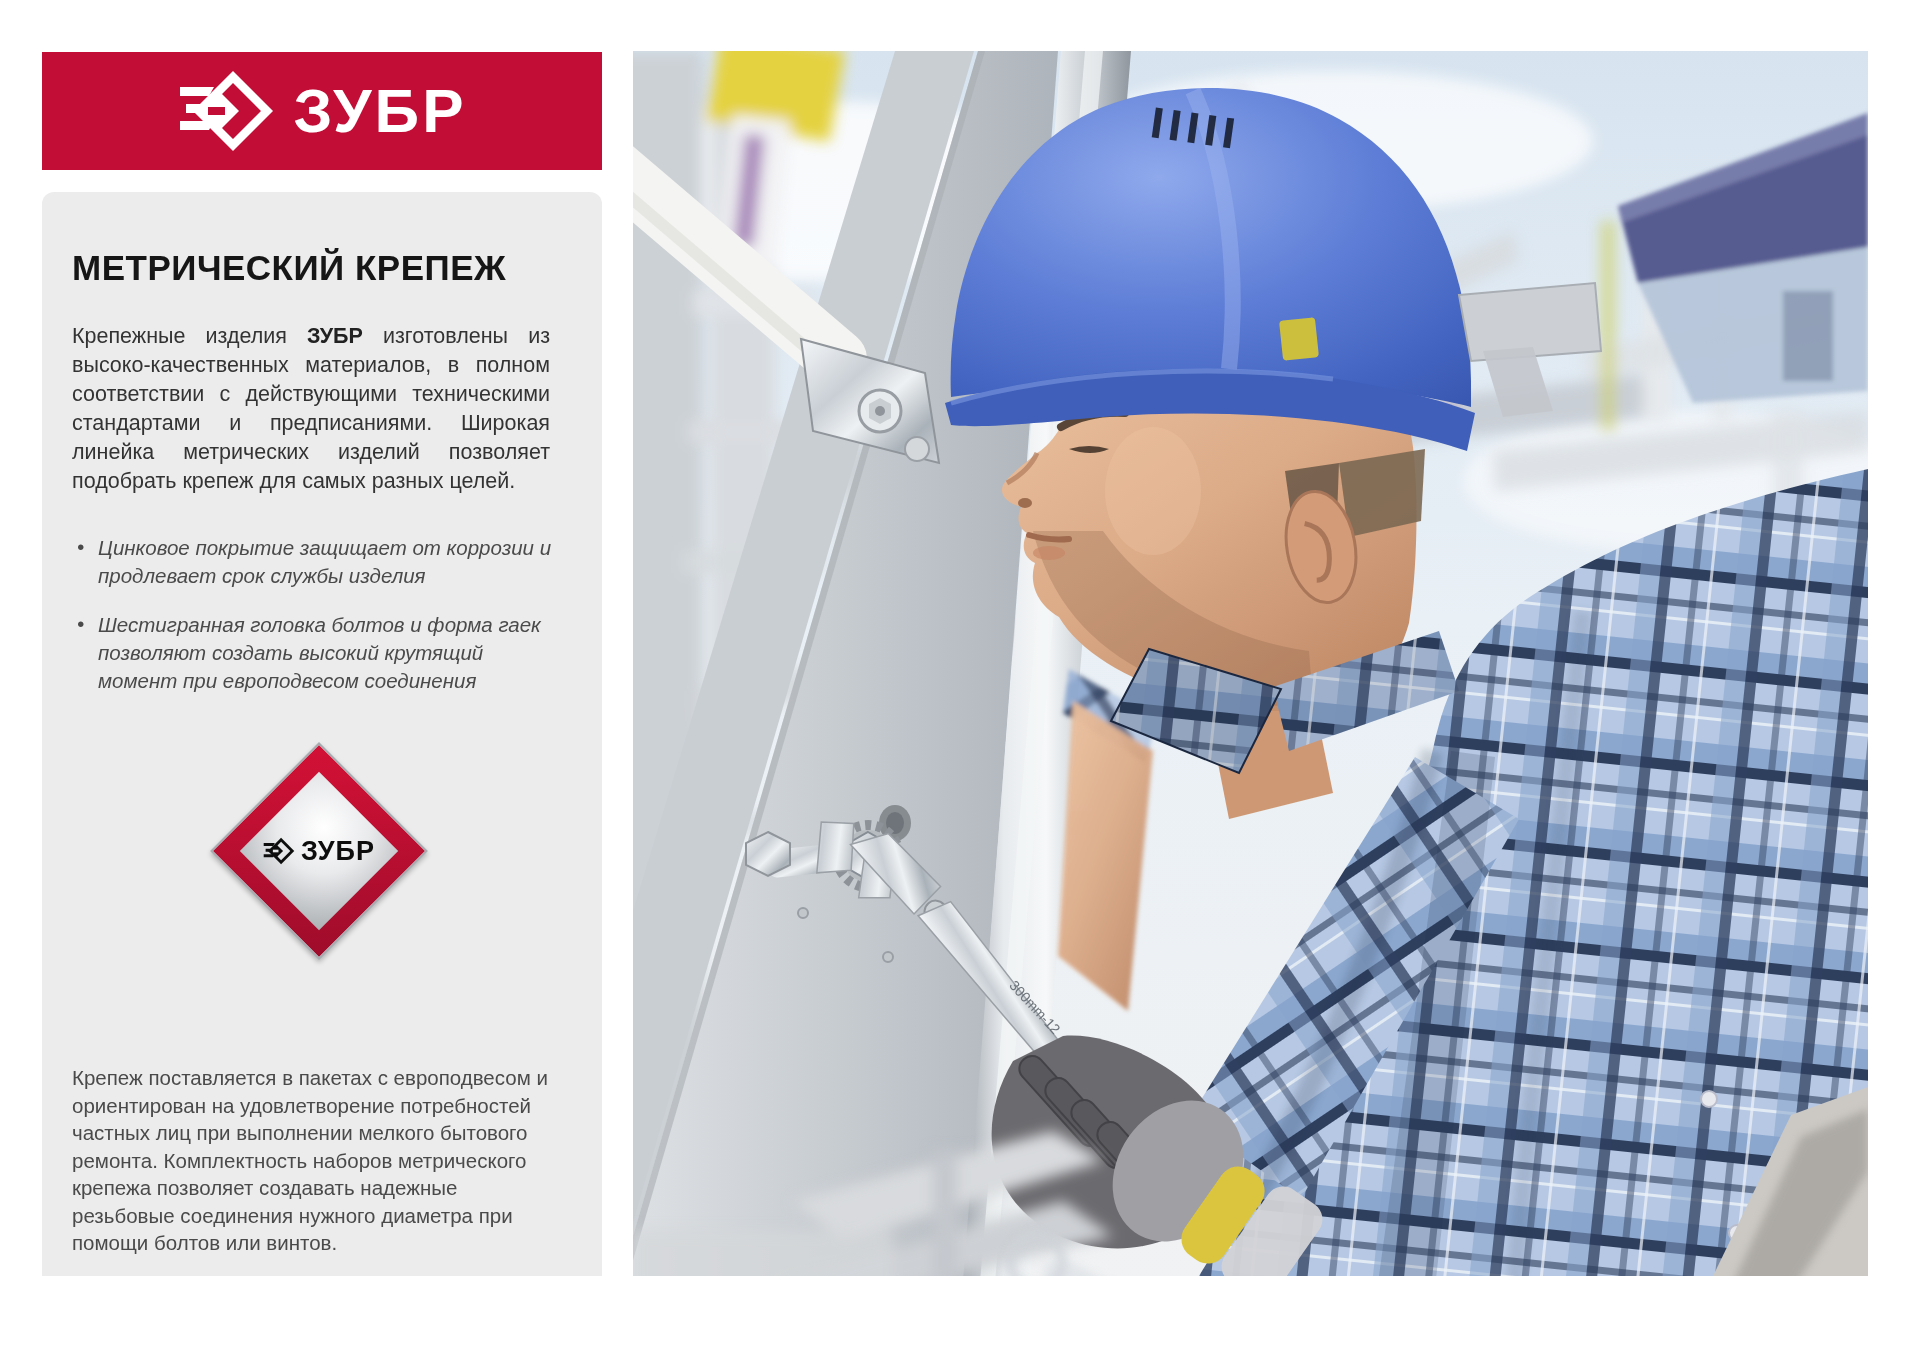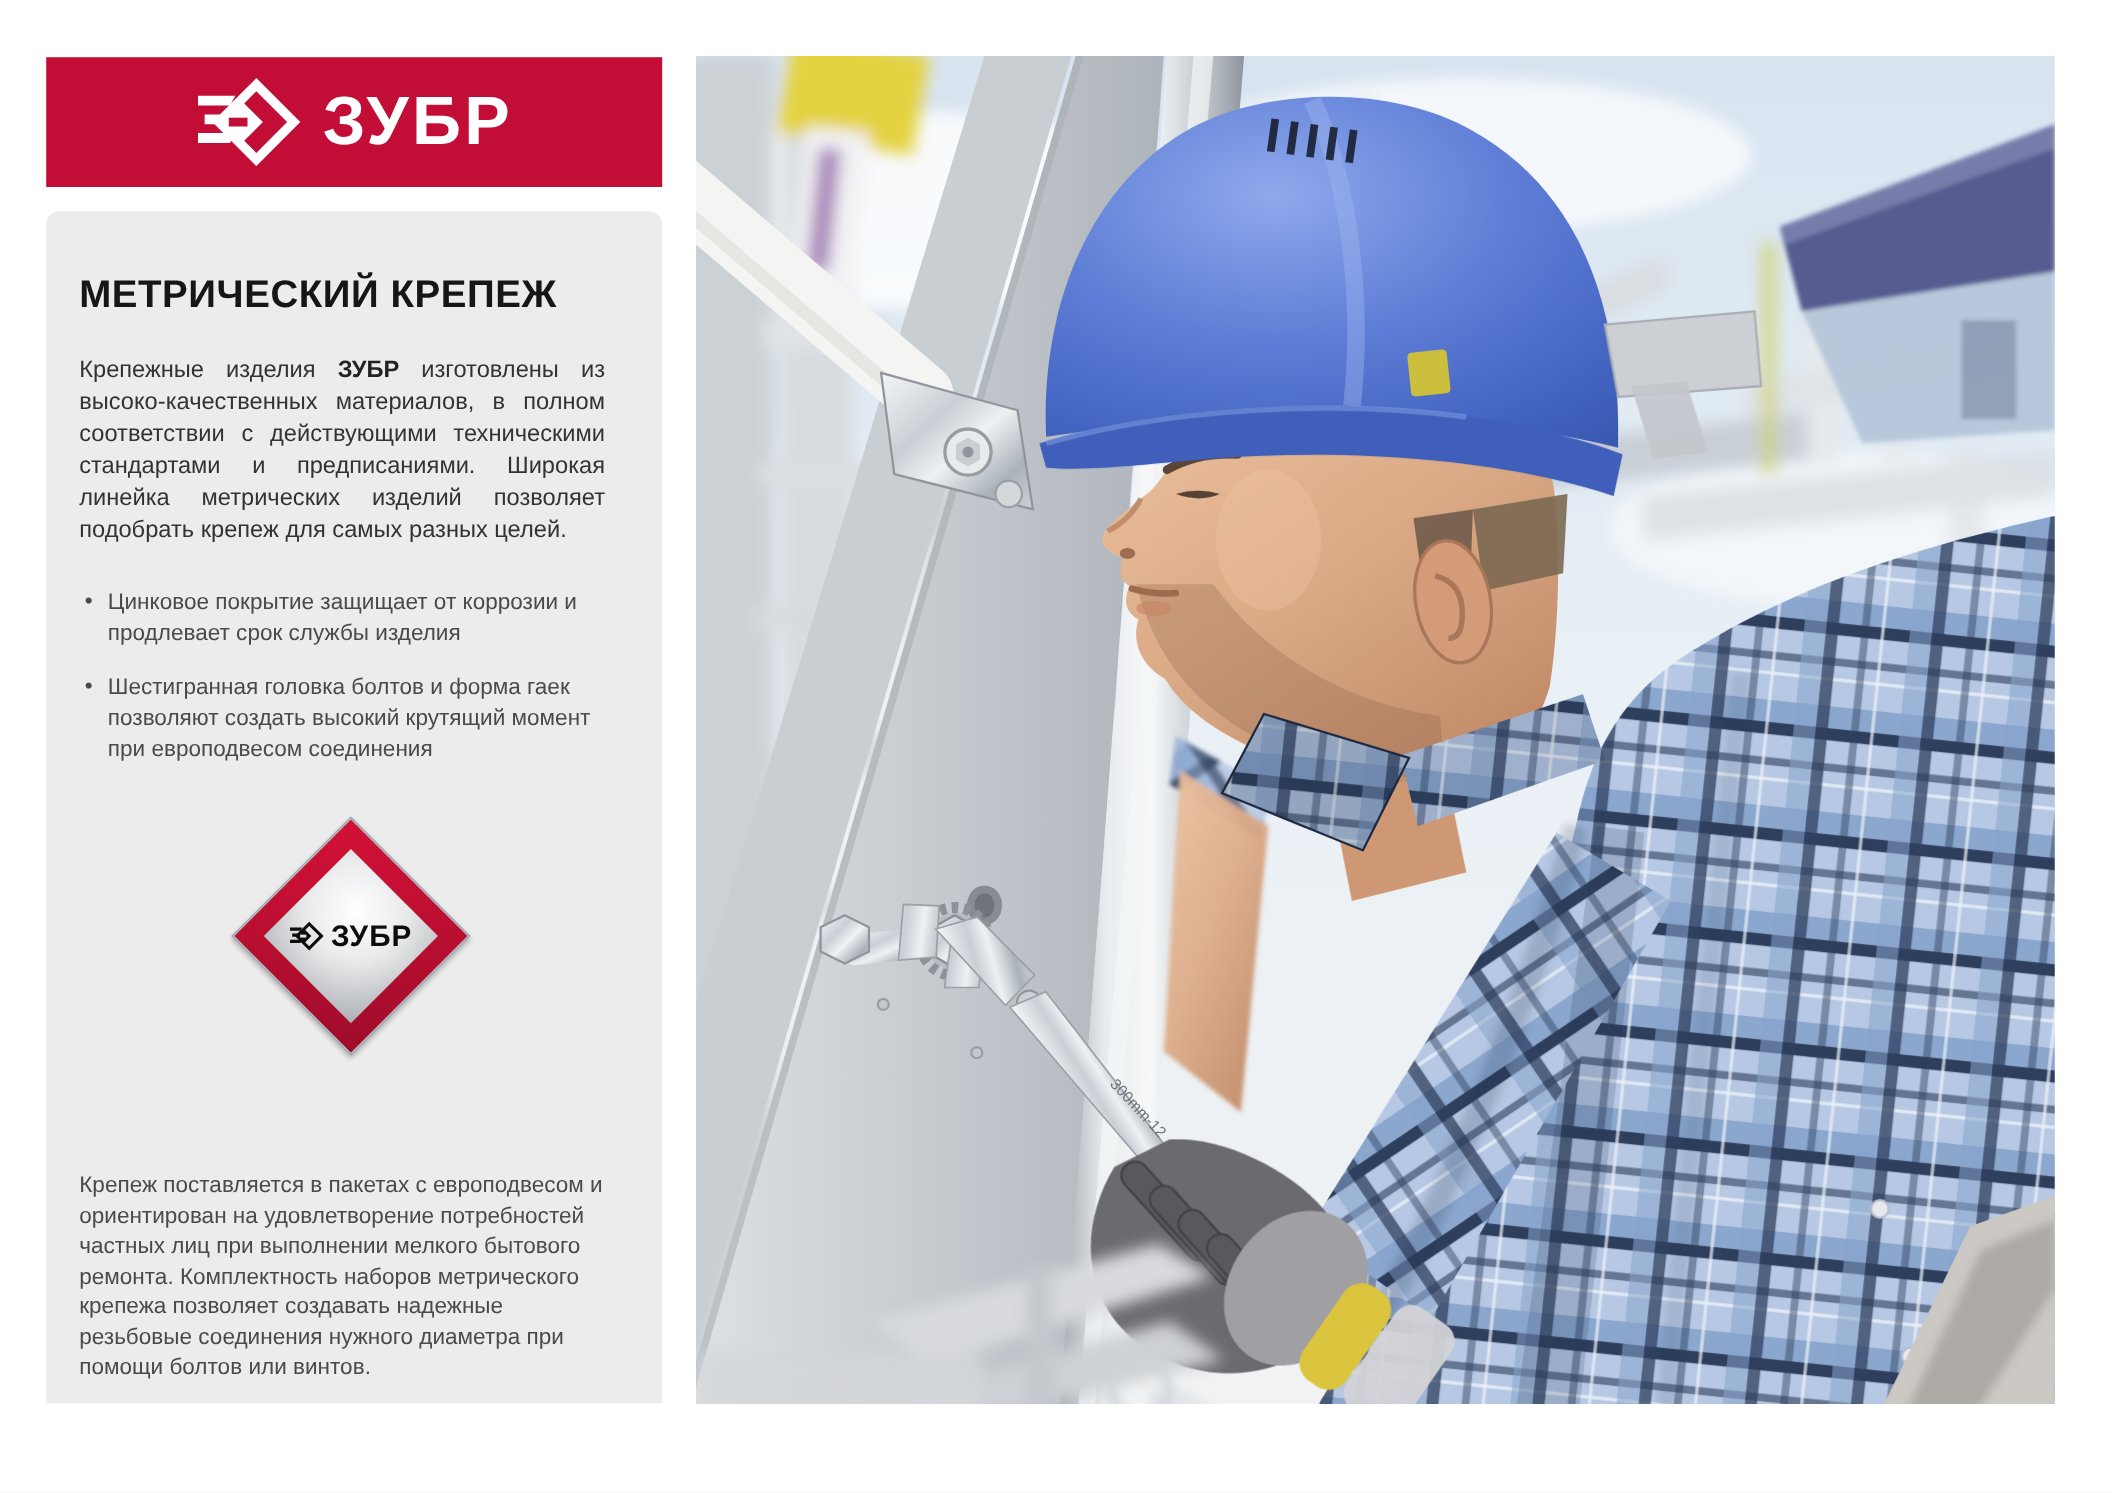--- a/index.html
+++ b/index.html
@@ -8,21 +8,21 @@
   
   .banner{position:absolute;left:42px;top:52px;width:560px;height:118px;background:#c20e37;
           display:flex;align-items:center;justify-content:center;gap:16px;}
   .banner .logo-text{color:#fff;font-size:62px;font-weight:800;letter-spacing:3px;line-height:1;}
   .panel{position:absolute;left:42px;top:192px;width:560px;height:1111px;background:#ececec;
          box-sizing:border-box;padding:56px 40px 26px 30px;display:flex;flex-direction:column;border-radius:12px;}
   .panel h1{font-size:35px;font-weight:800;color:#161616;margin:0 0 34px 0;letter-spacing:.5px;}
   .intro{font-size:21.5px;line-height:29px;color:#333;text-align:justify;margin:0 12px 38px 0;}
   .intro b{font-weight:800;color:#222;}
   ul.bullets{list-style:none;margin:0;padding:0;color:#4a4a4a;font-size:20.5px;line-height:28px;}
-  ul.bullets li{position:relative;padding-left:26px;margin-bottom:21px;}
+  ul.bullets li{position:relative;padding-left:26px;margin-bottom:21px;font-style:italic;}
   ul.bullets li::before{content:"\2022";position:absolute;left:5px;top:-1px;}
   
   .badge{position:relative;align-self:center;width:300px;height:236px;margin-top:52px;}
   .diamond{position:absolute;left:50%;top:6px;width:150px;height:150px;margin-left:-75px;
            transform:rotate(45deg);background:linear-gradient(135deg,#d31136,#9f0c2b);
            border:2px solid #a7acb1;box-shadow:2px 2px 5px rgba(0,0,0,.25);}
   .diamond-inner{position:absolute;inset:19px;
            background:radial-gradient(circle at 38% 32%,#ffffff 0%,#e9eaec 45%,#c2c5c8 80%,#aeb1b4 100%);}
   .diamond-content{position:absolute;inset:0;transform:rotate(-45deg);
            display:flex;align-items:center;justify-content:center;gap:5px;}

